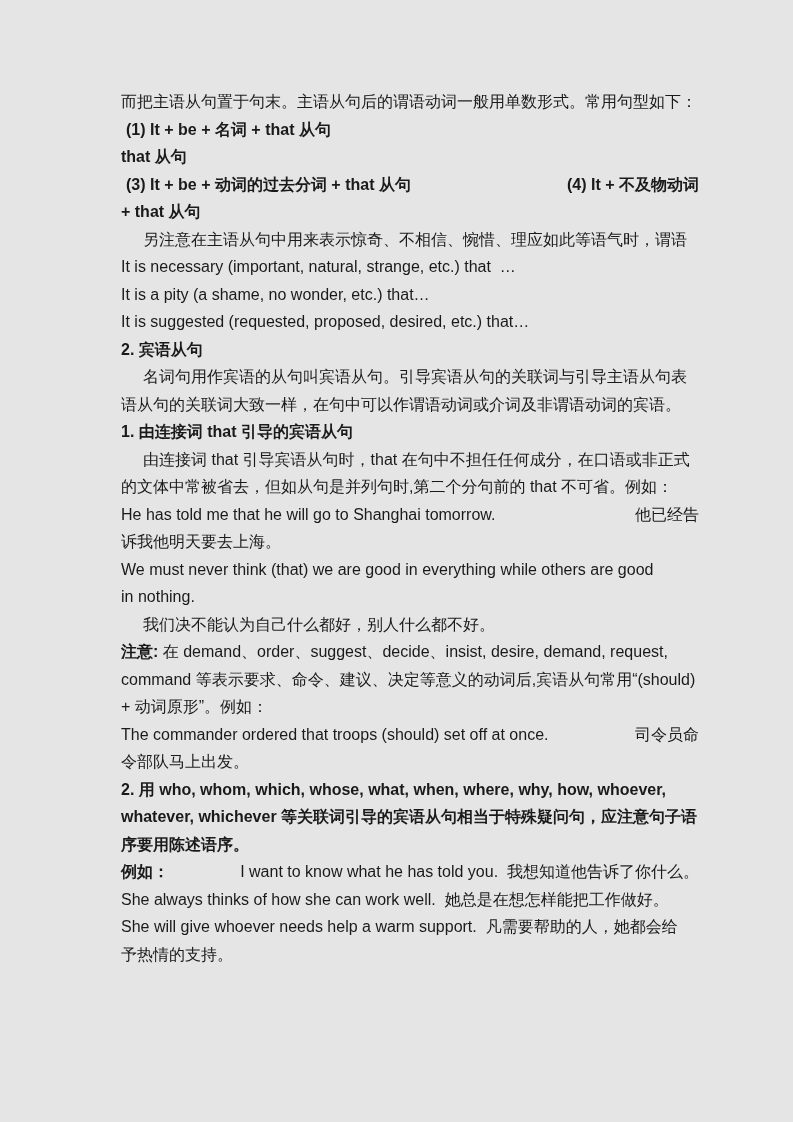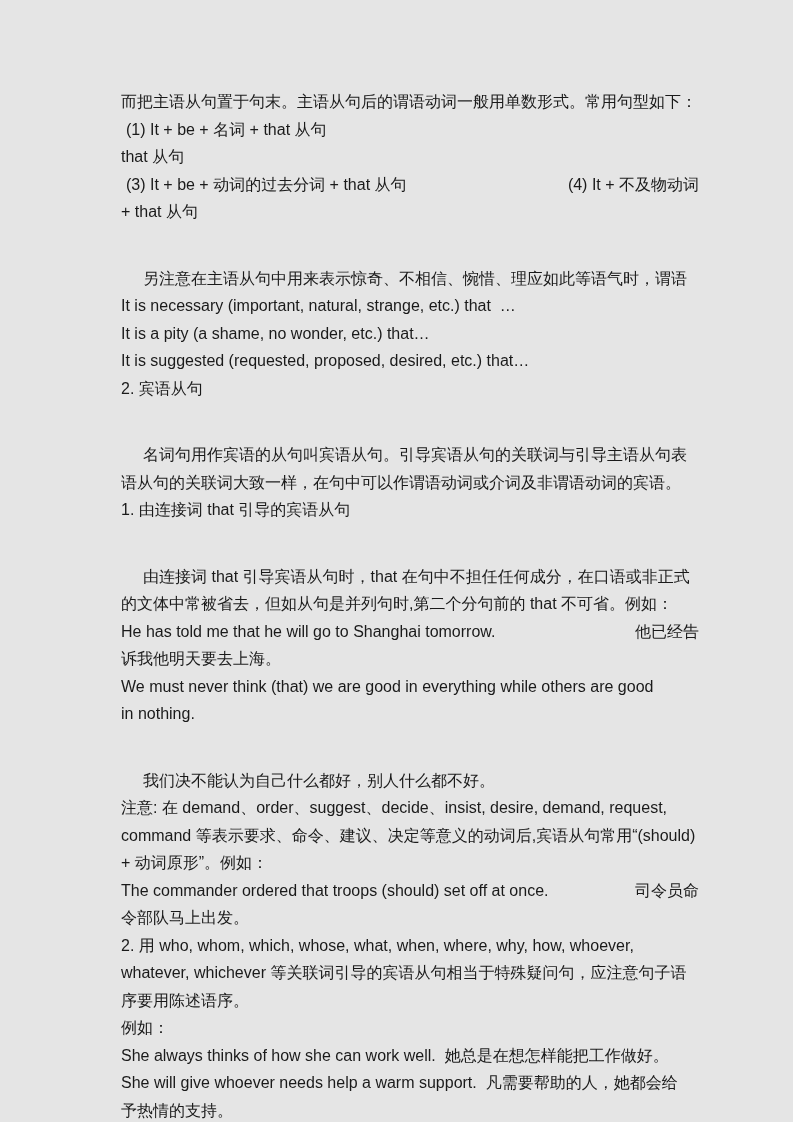--- a/index.html
+++ b/index.html
@@ -28,24 +28,24 @@
   }
   .line {
     display: flex;
     align-items: baseline;
     height: 27.5px;
     line-height: 27.5px;
     font-size: 16px;
     white-space: pre;
   }
   .line span { white-space: pre; }
-  .b { font-weight: 400; }
+  .b { font-weight: 700; }
   .sp { flex: 1 1 auto; min-width: 14px; }
   .ind-sm { padding-left: 5px; }
-  .ind-p  { padding-left: 22px; margin-top: 39px; }
+  .ind-p  { padding-left: 22px; }
 </style>
 </head>
 <body>
 
 <div class="page">
   <div class="content" id="doc">
       <div class="line"><span>而把主语从句置于句末。主语从句后的谓语动词一般用单数形式。常用句型如下：</span></div>
       <div class="line ind-sm"><span class="b">(1) It + be + 名词 + that 从句</span><span class="sp"></span></div>
       <div class="line"><span class="b">that 从句</span></div>
       <div class="line ind-sm"><span class="b">(3) It + be + 动词的过去分词 + that 从句</span><span class="sp"></span><span class="b">(4) It + 不及物动词</span></div>
@@ -66,18 +66,18 @@
       <div class="line"><span>in nothing.</span></div>
       <div class="line ind-p"><span>我们决不能认为自己什么都好，别人什么都不好。</span></div>
       <div class="line"><span class="b">注意:</span><span> 在 demand、order、suggest、decide、insist, desire, demand, request,</span></div>
       <div class="line"><span>command 等表示要求、命令、建议、决定等意义的动词后,宾语从句常用“(should)</span></div>
       <div class="line"><span>+ 动词原形”。例如：</span></div>
       <div class="line"><span>The commander ordered that troops (should) set off at once.</span><span class="sp"></span><span>司令员命</span></div>
       <div class="line"><span>令部队马上出发。</span></div>
       <div class="line"><span class="b">2. 用 who, whom, which, whose, what, when, where, why, how, whoever,</span></div>
       <div class="line"><span class="b">whatever, whichever 等关联词引导的宾语从句相当于特殊疑问句，应注意句子语</span></div>
       <div class="line"><span class="b">序要用陈述语序。</span></div>
-      <div class="line"><span class="b">例如：</span><span class="sp"></span></div>
+      <div class="line"><span class="b">例如：</span><span class="sp"></span><span>I want to know what he has told you.  我想知道他告诉了你什么。</span></div>
       <div class="line"><span>She always thinks of how she can work well.  她总是在想怎样能把工作做好。</span></div>
       <div class="line"><span>She will give whoever needs help a warm support.  凡需要帮助的人，她都会给</span></div>
       <div class="line"><span>予热情的支持。</span></div>
     </div>
 </div>
 
 </body></html>

